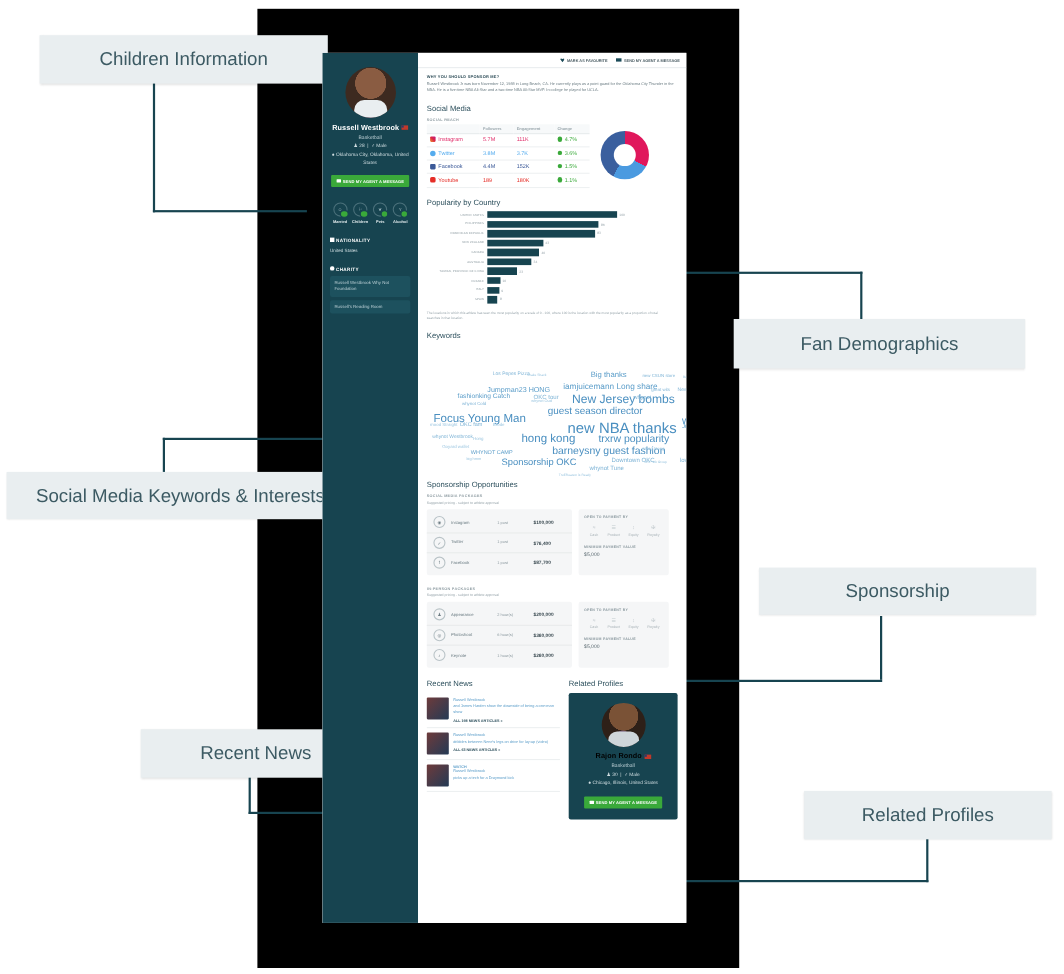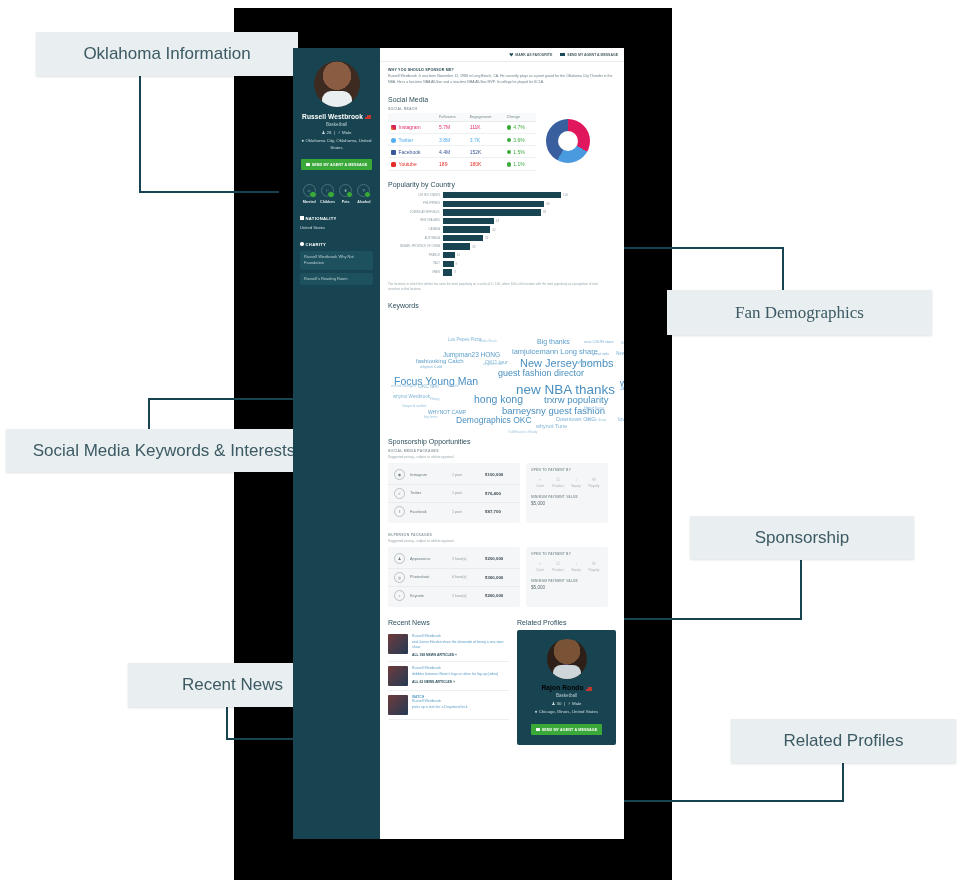--- a/index.html
+++ b/index.html
@@ -180,29 +180,29 @@
 <div class="lead" style="left:148px;top:398px;width:240px;height:2px;"></div>
 <div class="lead" style="left:148px;top:398px;width:2px;height:34px;"></div>
 <div class="lead" style="left:500px;top:618px;width:302px;height:2px;"></div>
 <div class="lead" style="left:800px;top:560px;width:2px;height:58px;"></div>
 <div class="lead" style="left:226px;top:700px;width:2px;height:40px;"></div>
 <div class="lead" style="left:226px;top:738px;width:160px;height:2px;"></div>
 <div class="lead" style="left:612px;top:800px;width:232px;height:2px;"></div>
 <div class="lead" style="left:842px;top:762px;width:2px;height:40px;"></div>
 
 <div class="callout" style="left:36px;top:32px;width:262px;height:44px;">
-  <span>Oklahoma Information</span>
-</div>
-<div class="callout" style="left:667px;top:290px;width:265px;height:45px;font-family:Liberation Serif, serif;">
+  <span>Children Information</span>
+</div>
+<div class="callout" style="left:667px;top:290px;width:265px;height:45px;">
   <span>Fan Demographics</span>
 </div>
 <div class="callout" style="left:6px;top:429px;width:316px;height:43px;">
   <span>Social Media Keywords &amp; Interests</span>
 </div>
-<div class="callout" style="left:690px;top:516px;width:224px;height:43px;">
+<div class="callout" style="left:690px;top:516px;width:252px;height:43px;">
   <span>Sponsorship</span>
 </div>
 <div class="callout" style="left:128px;top:663px;width:209px;height:44px;">
   <span>Recent News</span>
 </div>
 <div class="callout" style="left:731px;top:719px;width:225px;height:44px;">
   <span>Related Profiles</span>
 </div>
 
 <div class="app">
@@ -386,23 +386,23 @@
 
       <h2 class="sec-h">Keywords</h2>
       <div class="kw-box" id="kw-box">
           <span class="kw" style="left: 128px; top: 69px; font-size: 13.5px; color: rgb(74, 143, 192);">new NBA thanks</span>
           <span class="kw" style="left: 6px; top: 62px; font-size: 10.5px; color: rgb(74, 143, 192);">Focus Young Man</span>
           <span class="kw" style="left: 86px; top: 80px; font-size: 10.5px; color: rgb(74, 143, 192);">hong kong</span>
           <span class="kw" style="left: 156px; top: 81px; font-size: 9.5px; color: rgb(74, 143, 192);">trxrw popularity</span>
           <span class="kw" style="left: 114px; top: 92px; font-size: 9.5px; color: rgb(74, 143, 192);">barneysny guest fashion</span>
           <span class="kw" style="left: 232px; top: 64px; font-size: 9.5px; color: rgb(74, 143, 192);">whynot</span>
           <span class="kw" style="left: 132px; top: 44px; font-size: 11px; color: rgb(74, 143, 192);">New Jersey bombs</span>
-          <span class="kw" style="left: 110px; top: 55px; font-size: 9px; color: rgb(74, 143, 192);">guest fashion director</span>
+          <span class="kw" style="left: 110px; top: 55px; font-size: 9px; color: rgb(74, 143, 192);">guest season director</span>
           <span class="kw" style="left: 124px; top: 34px; font-size: 7.5px; color: rgb(91, 157, 201);">iamjuicemann Long share</span>
-          <span class="kw" style="left: 68px; top: 102px; font-size: 8.5px; color: rgb(74, 143, 192);">Demographics OKC</span>
+          <span class="kw" style="left: 68px; top: 102px; font-size: 8.5px; color: rgb(74, 143, 192);">Sponsorship OKC</span>
           <span class="kw" style="left: 55px; top: 38px; font-size: 6.5px; color: rgb(91, 157, 201);">Jumpman23 HONG</span>
           <span class="kw" style="left: 149px; top: 25px; font-size: 7px; color: rgb(91, 157, 201);">Big thanks</span>
           <span class="kw" style="left: 28px; top: 45px; font-size: 6px; color: rgb(91, 157, 201);">fashionking Catch</span>
           <span class="kw" style="left: 97px; top: 46px; font-size: 5.5px; color: rgb(127, 180, 214);">OKC tour</span>
           <span class="kw" style="left: 232px; top: 72px; font-size: 5.5px; color: rgb(91, 157, 201);">Jumpman23 Big</span>
           <span class="kw" style="left: 40px; top: 96px; font-size: 5px; color: rgb(91, 157, 201);">WHYNOT CAMP</span>
           <span class="kw" style="left: 168px; top: 103px; font-size: 5.5px; color: rgb(127, 180, 214);">Downtown OKC</span>
           <span class="kw" style="left: 230px; top: 103px; font-size: 5.5px; color: rgb(127, 180, 214);">love Taiwan</span>
           <span class="kw" style="left: 148px; top: 110px; font-size: 5.5px; color: rgb(127, 180, 214);">whynot Tune</span>
           <span class="kw" style="left: 60px; top: 24px; font-size: 4.5px; color: rgb(127, 180, 214);">Los Pepes Pizza</span>

